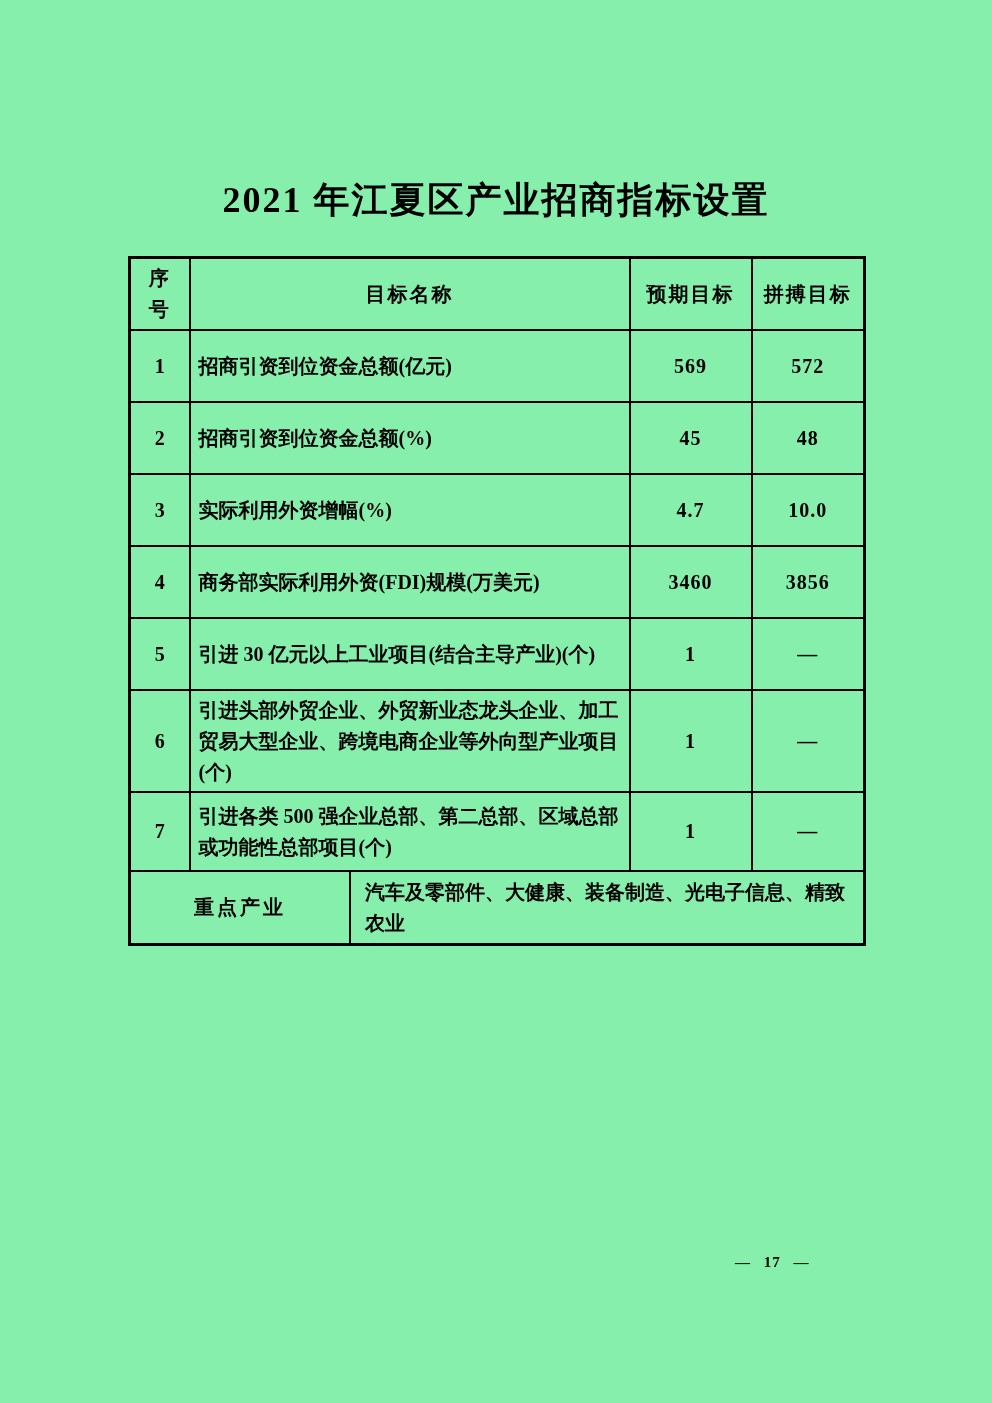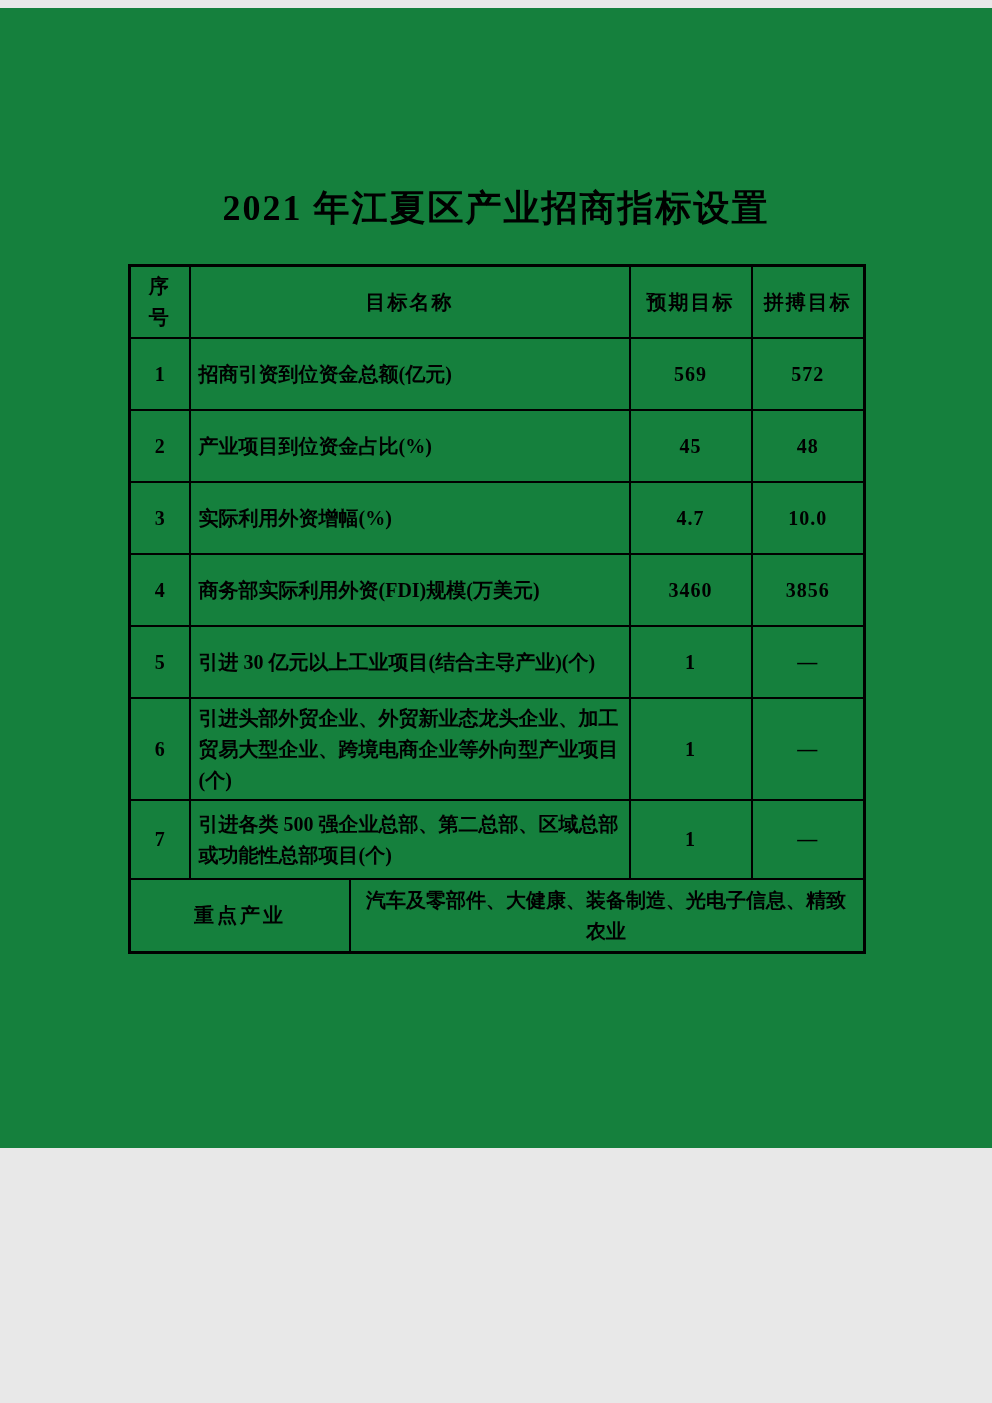--- a/index.html
+++ b/index.html
@@ -3,23 +3,23 @@
 <meta charset="utf-8">
 <style>
   html, body {
     margin: 0;
     padding: 0;
     background: #e8e8e8;
   }
   .page {
     position: relative;
     width: 992px;
-    height: 1140px;
-    margin: 8px auto;
-    background: #15803d;
+    height: 1403px;
+    margin: 0 auto;
+    background: #86efac;
     color: #000000;
     font-family: "Liberation Serif", "DejaVu Serif", serif;
     font-weight: bold;
     overflow: hidden;
   }
   .doc-title {
     position: absolute;
     top: 176px;
     left: 0;
     width: 100%;
@@ -56,21 +56,21 @@
     letter-spacing: 1px;
     padding-left: 12px;
     text-align: left;
   }
   tr.row-sec1 td { height: 69px; }
   tr.row-head td { height: 70px; text-align: center; letter-spacing: 2px; }
   tr.row-h70 td  { height: 70px; }
   tr.row-h100 td { height: 100px; }
   tr.row-h77 td  { height: 77px; }
   tr.row-sec2 td { height: 75px; }
-  tr.row-industry td { height: 71px; padding: 0; text-align: center; }
+  tr.row-industry td { height: 71px; padding: 0; }
   td.cell-no  { text-align: center; }
   td.cell-name {
     text-align: left;
     padding: 8px 10px 8px 14px;
   }
   td.cell-val { text-align: center; letter-spacing: 1px; }
   
   .industry-wrap {
     display: flex;
     height: 71px;
@@ -127,21 +127,21 @@
         </tr>
 
         <tr class="row-h70">
           <td class="cell-no">1</td>
           <td class="cell-name">招商引资到位资金总额(亿元)</td>
           <td class="cell-val">569</td>
           <td class="cell-val">572</td>
         </tr>
         <tr class="row-h70">
           <td class="cell-no">2</td>
-          <td class="cell-name">产业项目到位资金占比(%)</td>
+          <td class="cell-name">招商引资到位资金总额(%)</td>
           <td class="cell-val">45</td>
           <td class="cell-val">48</td>
         </tr>
         <tr class="row-h70">
           <td class="cell-no">3</td>
           <td class="cell-name">实际利用外资增幅(%)</td>
           <td class="cell-val">4.7</td>
           <td class="cell-val">10.0</td>
         </tr>
         <tr class="row-h70">

